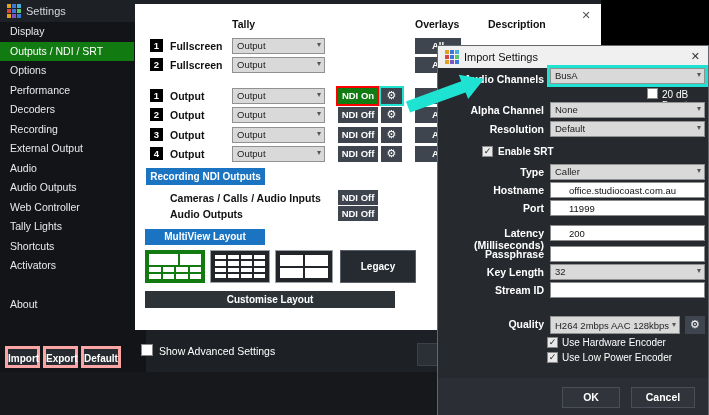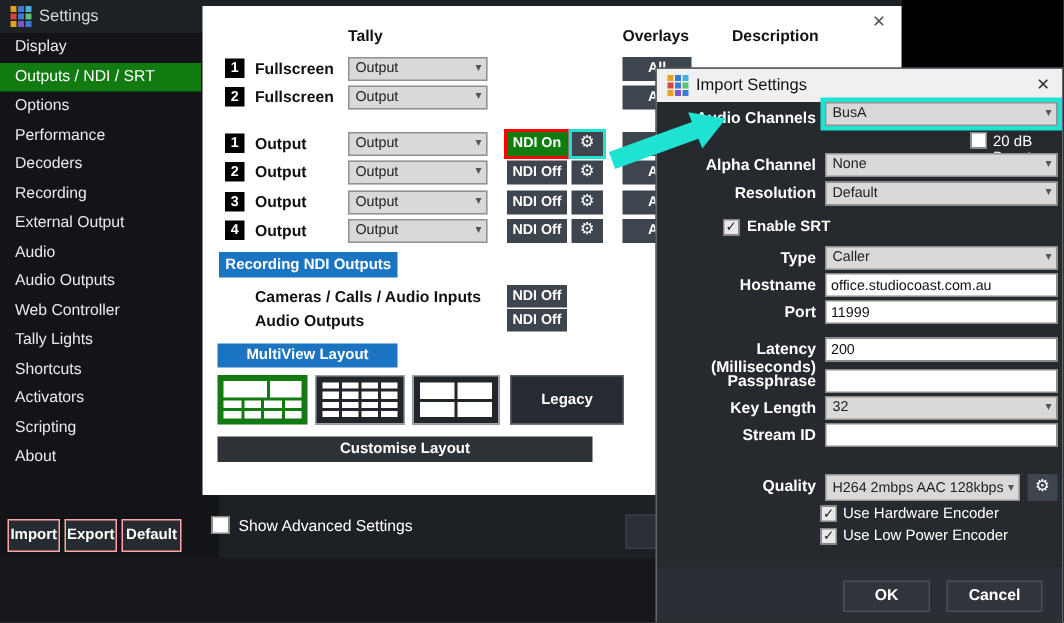--- a/index.html
+++ b/index.html
@@ -10,21 +10,21 @@
   .titlebar{position:absolute;left:0;top:0;width:601px;height:22px;background:#1d2126;}
   .title-text{position:absolute;left:26px;top:5px;font-size:11px;color:#d4d7db;}
   .vicon{position:absolute;display:grid;grid-template-columns:4px 4px 4px;grid-template-rows:4px 4px 4px;gap:1px;}
   .vicon i{display:block;}
   .desk-bottom{position:absolute;left:0;top:372px;width:709px;height:43px;background:#16181c;z-index:0;}
   
   .sidebar{position:absolute;left:0;top:22px;width:134px;height:350px;background:#121418;padding-left:12px;}
   .sb-item{position:absolute;left:0;width:134px;height:19.5px;line-height:19.5px;padding-left:10px;
     box-sizing:border-box;font-size:10.5px;color:#e8eaec;cursor:default;}
   .sb-item.sel{background:#117a11;color:#fff;}
-  .io-btn{position:absolute;top:346px;height:22px;background:#262b31;border:1px solid #fca5a5;
+  .io-btn{position:absolute;top:346px;height:22px;background:#262b31;border:3px solid #fca5a5;
     color:#fff;font-size:10px;font-weight:bold;text-align:center;line-height:20px;box-sizing:border-box;}
   
   .panel{position:absolute;left:135px;top:4px;width:466px;height:326px;background:#fff;}
   .panel-close{position:absolute;left:443px;top:3px;width:16px;height:16px;color:#555;font-size:11px;
     text-align:center;line-height:16px;}
   .colhead{position:absolute;top:14px;font-size:10.5px;font-weight:bold;color:#111;}
   .prow{position:absolute;left:0;width:466px;height:16px;}
   .badge{position:absolute;left:15px;top:1px;width:13px;height:13px;background:#000;color:#fff;
     font-size:9.5px;font-weight:bold;text-align:center;line-height:13px;}
   .rlabel{position:absolute;left:35px;top:2px;font-size:10.5px;font-weight:bold;color:#111;}
@@ -67,21 +67,21 @@
     border:1px solid #3c4148;box-sizing:border-box;}
   
   .dialog{position:absolute;left:437px;top:45px;width:272px;height:370px;background:#26292e;
     border:1px solid #63676c;box-sizing:border-box;z-index:5;}
   .dlg-title{position:absolute;left:0;top:0;width:100%;height:22px;background:#f0f0f0;}
   .dlg-title-text{position:absolute;left:26px;top:5px;font-size:11px;color:#111;}
   .dlg-close{position:absolute;right:8px;top:4px;font-size:11px;color:#333;}
   .dlabel{position:absolute;left:0;width:106px;text-align:right;font-size:10.5px;font-weight:bold;color:#fff;}
   .ddd{left:112px;width:155px;height:16px;}
   .dinput{position:absolute;left:112px;width:155px;height:16px;box-sizing:border-box;background:#fff;
-    border:1px solid #8a8a8a;font-family:"Liberation Sans",sans-serif;font-size:9.5px;color:#111;padding:0 3px;}
+    border:1px solid #8a8a8a;font-family:"Liberation Sans",sans-serif;font-size:9.5px;color:#111;padding:0 18px;}
   .cyan-hl{outline:3px solid #1fe3d2;}
   .dchk-label{position:absolute;font-size:10px;color:#fff;}
   .dlg-footer{position:absolute;left:0;top:332px;width:100%;height:37px;background:#2b2f35;}
   .dlg-btn{position:absolute;height:21px;background:#31353b;border:1px solid #4a4f57;color:#fff;
     font-size:10.5px;font-weight:bold;text-align:center;line-height:19px;box-sizing:border-box;}
   .qgear{position:absolute;left:247px;width:20px;height:18px;background:#3e454e;color:#fff;
     font-size:11px;text-align:center;line-height:17px;}
   .arrow-svg{position:absolute;left:0;top:0;z-index:10;pointer-events:none;}
 </style>
 </head>
@@ -113,21 +113,20 @@
       <div class="sb-item" style="top:58.5px">Performance</div>
       <div class="sb-item" style="top:78px">Decoders</div>
       <div class="sb-item" style="top:97.5px">Recording</div>
       <div class="sb-item" style="top:117px">External Output</div>
       <div class="sb-item" style="top:136.5px">Audio</div>
       <div class="sb-item" style="top:156px">Audio Outputs</div>
       <div class="sb-item" style="top:175.5px">Web Controller</div>
       <div class="sb-item" style="top:195px">Tally Lights</div>
       <div class="sb-item" style="top:214.5px">Shortcuts</div>
       <div class="sb-item" style="top:234px">Activators</div>
-      <div class="sb-item" style="top:253.5px">Scripting</div>
       <div class="sb-item" style="top:273px">About</div>
     </div>
 
     <div class="io-btn" style="left:5px;width:35px;">Import</div>
     <div class="io-btn" style="left:43px;width:35px;">Export</div>
     <div class="io-btn" style="left:81px;width:40px;">Default</div>
 
     <span class="chk" style="left:141px;top:344px;width:12px;height:12px;"></span>
     <span class="adv-label">Show Advanced Settings</span>
     <div class="partial-ok"></div>

